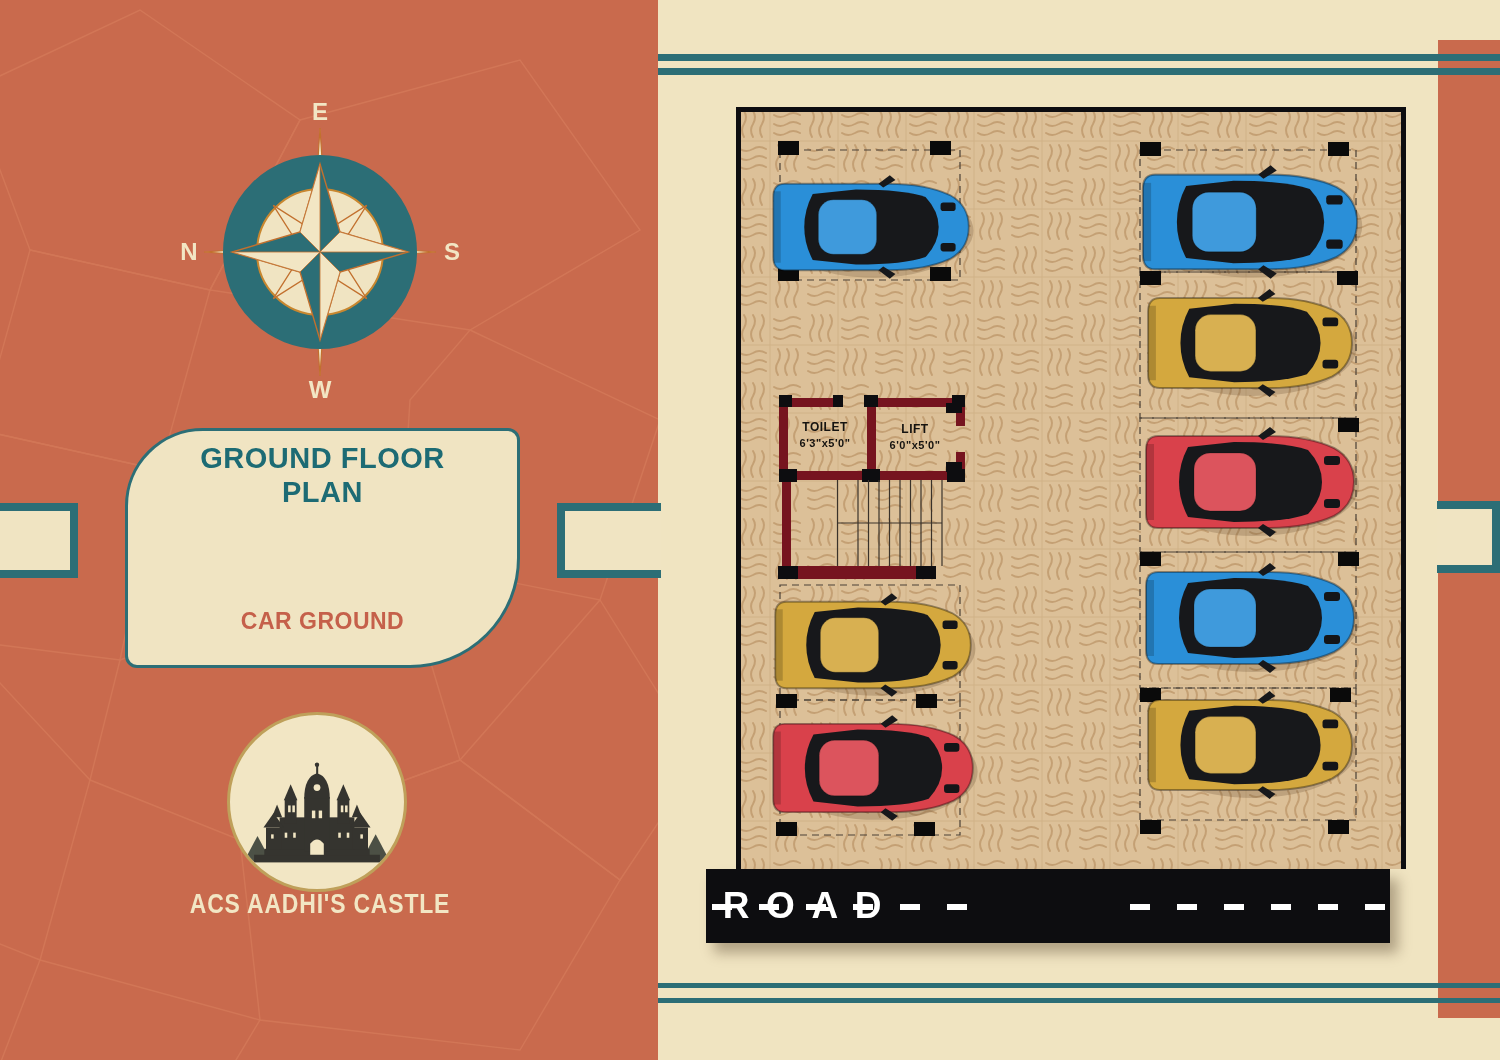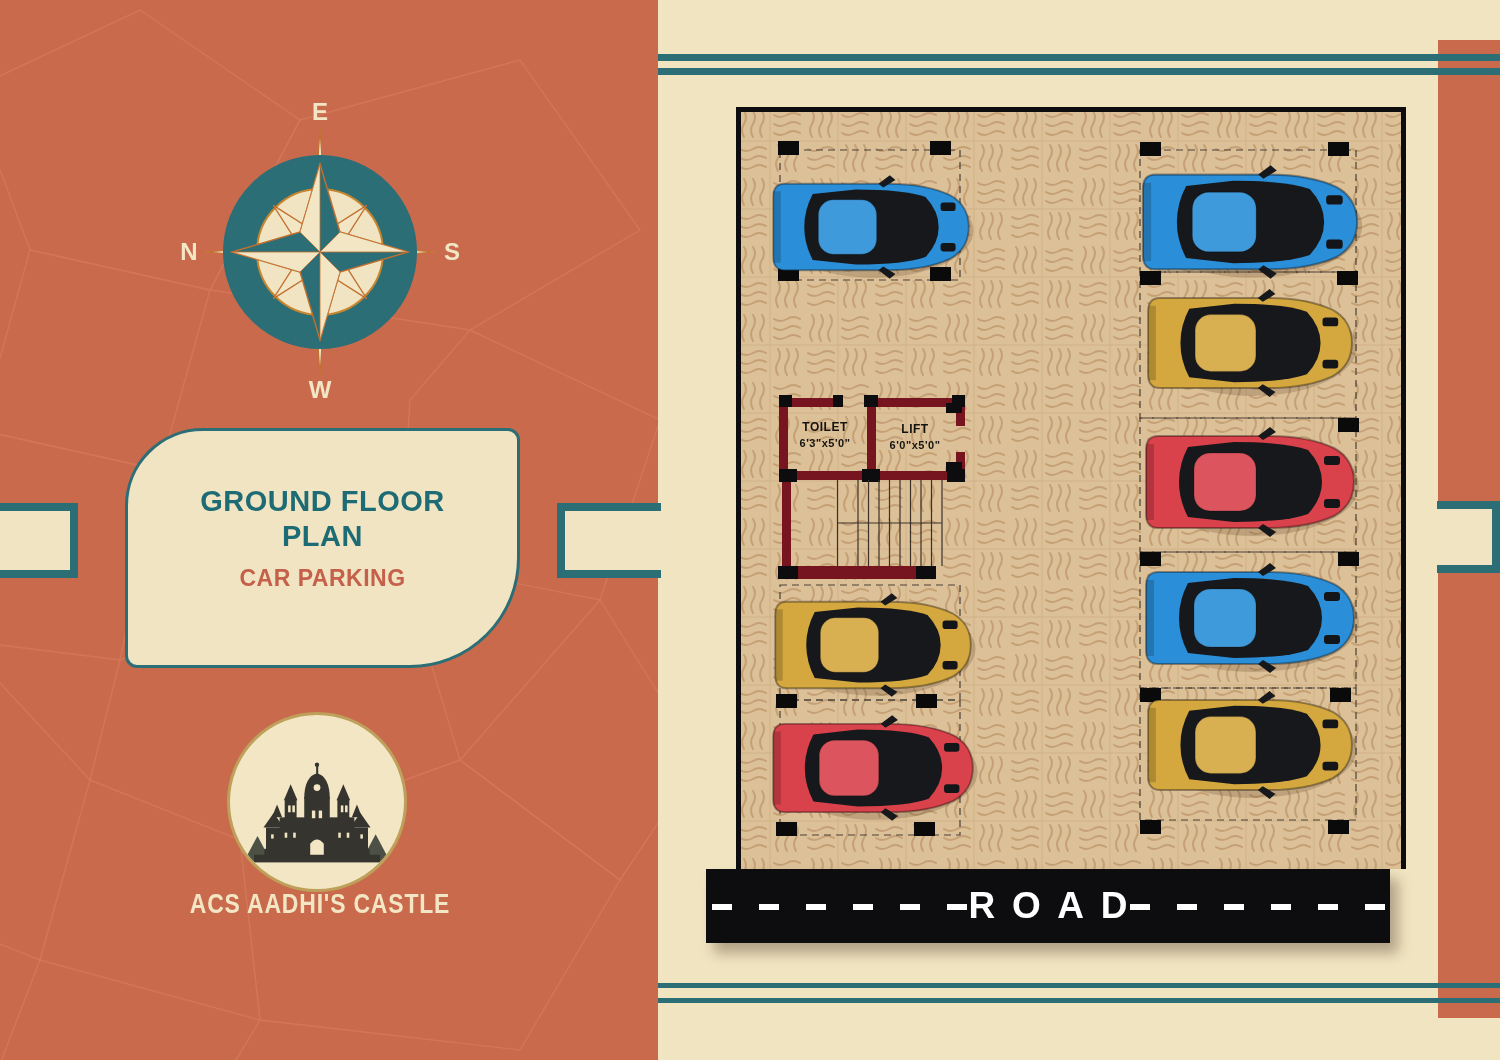--- a/index.html
+++ b/index.html
@@ -8,21 +8,21 @@
     background:#f0e4c1;font-family:"Liberation Sans",sans-serif;
   }
   
   .left-panel{position:absolute;left:0;top:0;width:658px;height:1060px;background:#c96a4d;}
   .left-panel .bg-pattern{position:absolute;inset:0;}
   .compass-wrap{position:absolute;left:170px;top:100px;width:300px;height:304px;}
   .title-card{
     position:absolute;left:125px;top:428px;width:395px;height:240px;box-sizing:border-box;
     background:#f0e4c2;border:3px solid #2c6e76;
     border-radius:78px 12px 110px 12px;
-    display:flex;flex-direction:column;justify-content:center;align-items:center;gap:12px;
+    display:flex;flex-direction:column;justify-content:space-between;align-items:center;gap:12px;
     padding:10px 34px 30px 34px;text-align:center;
   }
   .title-card .title{color:#1d6b74;font-size:29px;font-weight:bold;letter-spacing:.5px;line-height:1.18;}
   .title-card .subtitle{color:#c5604a;font-size:23px;font-weight:bold;letter-spacing:.5px;}
   .logo-circle{
     position:absolute;left:227px;top:712px;width:180px;height:180px;border-radius:50%;
     background:#f2e6c4;border:3px solid #bfa05a;box-sizing:border-box;
     display:flex;align-items:flex-end;justify-content:center;overflow:hidden;
   }
   .brand-name{
@@ -38,21 +38,21 @@
   .stripe.b1{top:983px;height:5px;}
   .stripe.b2{top:998px;height:5px;}
   .tab{position:absolute;background:#f0e4c2;border:8px solid #2c6e76;box-sizing:border-box;}
   .tab.left-edge{left:0;top:503px;width:78px;height:75px;border-left:none;}
   .tab.mid{left:557px;top:503px;width:104px;height:75px;border-right:none;}
   .tab.right-edge{left:1437px;top:501px;width:63px;height:72px;border-left:none;}
   
   .plan-wrap{position:absolute;left:716px;top:107px;width:670px;height:762px;margin-left:20px;}
   .road{
     position:absolute;left:706px;top:869px;width:684px;height:74px;background:#0d0d10;
-    display:flex;align-items:center;justify-content:center;
+    display:flex;align-items:center;justify-content:flex-start;
     box-shadow:8px 10px 12px rgba(60,40,20,.35);
   }
   .road svg.dashes{position:absolute;inset:0;width:100%;height:100%;}
   .road .road-label{
     position:relative;color:#ffffff;font-size:37px;font-weight:bold;letter-spacing:.45em;
     text-indent:.45em;z-index:2;
   }
   svg text{font-family:"Liberation Sans",sans-serif;}
   .room-label{font-weight:bold;fill:#151310;letter-spacing:.5px;}
 </style>
@@ -99,21 +99,21 @@
           <text x="0" y="-132">E</text>
           <text x="-131" y="8">N</text>
           <text x="132" y="8">S</text>
           <text x="0" y="146">W</text>
         </g>
       </svg>
     </div>
 
     <div class="title-card">
       <div class="title">GROUND FLOOR PLAN</div>
-      <div class="subtitle">CAR PARKING</div>
+      <div class="subtitle">CAR GROUND</div>
     </div>
 
     <div class="logo-circle">
       <svg viewBox="0 0 200 150" width="170" height="128">
         <g fill="#3a4038" opacity=".9">
           <path d="M14,118 l16,-30 l16,30 z"></path>
           <path d="M152,118 l17,-32 l17,32 z"></path>
         </g>
         <g fill="#35342f">
           <rect x="26" y="110" width="148" height="9"></rect>

